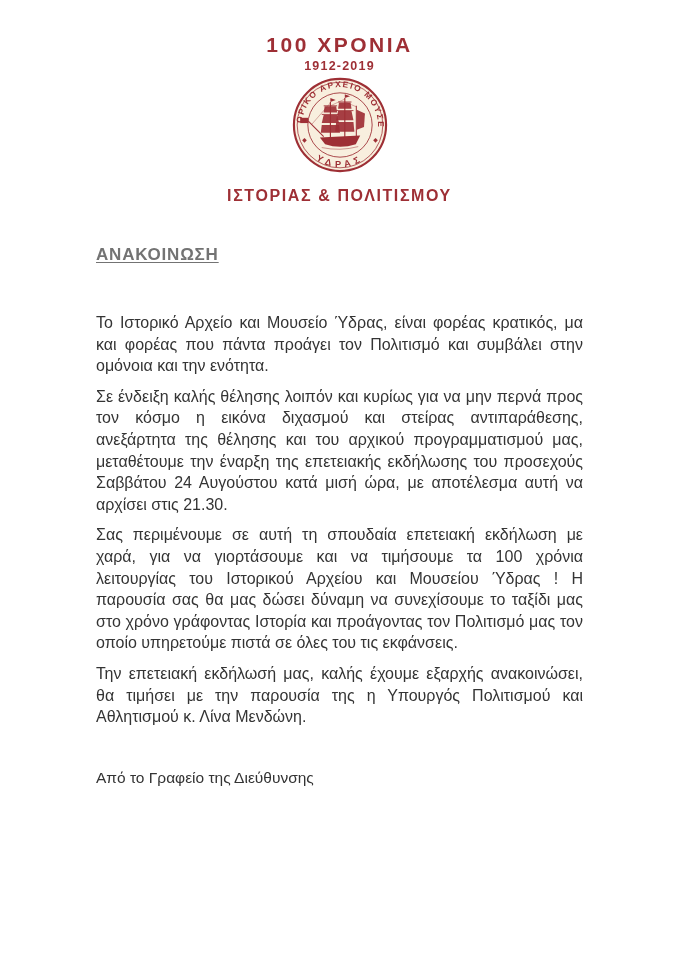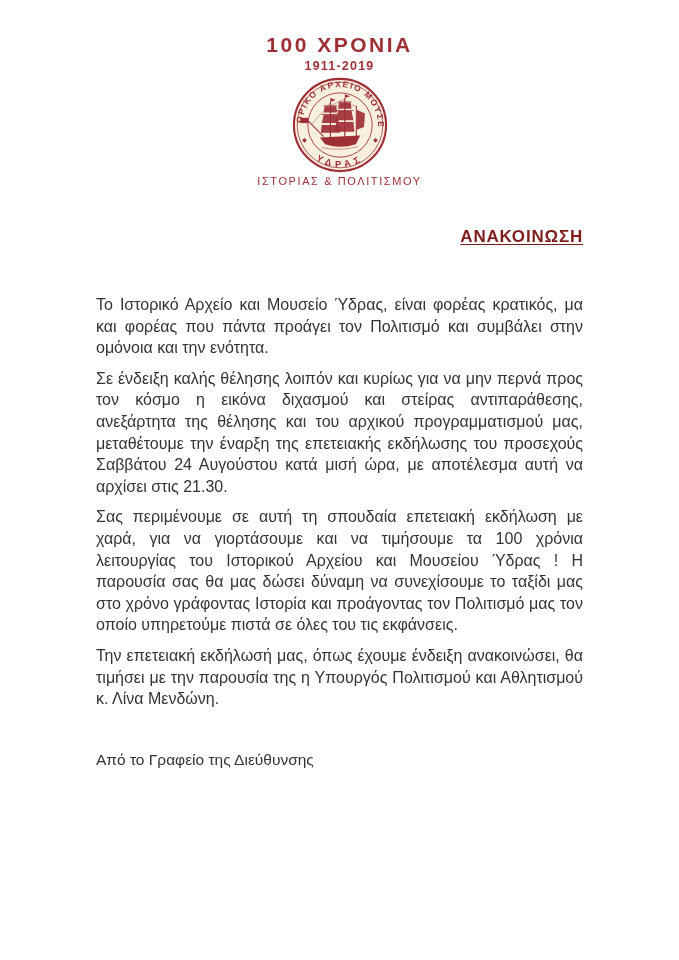--- a/index.html
+++ b/index.html
@@ -27,30 +27,30 @@
   }
   .seal { display: block; width: 96px; height: 96px; margin: 4px auto 2px auto; }
   .seal text {
     font-family: "Liberation Sans", "DejaVu Sans", sans-serif;
     font-weight: bold;
     fill: #9e2f35;
   }
   .seal .ring-top { font-size: 8.8px; letter-spacing: 1.6px; }
   .seal .ring-bottom { font-size: 9.6px; letter-spacing: 4.5px; }
   .seal-caption {
-    color: #9e2f35; font-weight: normal;
-    font-size: 11px; letter-spacing: 1.6px;
-    margin-top: 2px;
+    color: #9e2f35; font-weight: bold;
+    font-size: 16px; letter-spacing: 1.6px;
+    margin-top: 14px;
   }
   .content { width: 487px; margin: 0 auto; }
   .doc-title {
-    text-align: right;
+    text-align: left;
     margin-top: 40px;
     font-size: 17px; font-weight: bold;
-    color: #7f1d1d; letter-spacing: 0.8px;
+    color: #737373; letter-spacing: 0.8px;
   }
   .doc-title span { text-decoration: underline; text-underline-offset: 2px; }
   .body-text { margin-top: 47px; }
   .body-text p {
     font-size: 16px;
     line-height: 21.6px;
     color: #343434;
     text-align: justify;
     text-justify: inter-word;
     margin: 0 0 9px 0;
@@ -62,21 +62,21 @@
     margin-top: 41px;
   }
 </style>
 </head>
 <body>
 
 <div class="page">
 
   <div class="header">
     <div class="centenary-title">100 ΧΡΟΝΙΑ</div>
-    <div class="centenary-years">1911-2019</div>
+    <div class="centenary-years">1912-2019</div>
 
     <svg class="seal" viewBox="0 0 100 100" xmlns="http://www.w3.org/2000/svg">
       <defs>
         <path id="arc-top" d="M 10.5,50 A 39.5,39.5 0 0 1 89.5,50" fill="none"></path>
         <path id="arc-bottom" d="M 6,50 A 44,44 0 0 0 94,50" fill="none"></path>
       </defs>
 
       <circle cx="50" cy="50" r="48" fill="#f8efde" stroke="#9e2f35" stroke-width="2.2"></circle>
       <circle cx="50" cy="50" r="44.6" fill="none" stroke="#9e2f35" stroke-width="0.8"></circle>
       <circle cx="50" cy="50" r="33.5" fill="none" stroke="#9e2f35" stroke-width="0.9"></circle>
@@ -128,19 +128,19 @@
 
   <div class="content">
     <div class="doc-title">
       <span>ΑΝΑΚΟΙΝΩΣΗ</span>
     </div>
 
     <div class="body-text">
       <p>Το Ιστορικό Αρχείο και Μουσείο Ύδρας, είναι φορέας κρατικός, μα και φορέας που πάντα προάγει τον Πολιτισμό και συμβάλει στην ομόνοια και την ενότητα.</p>
       <p>Σε ένδειξη καλής θέλησης λοιπόν και κυρίως για να μην περνά προς τον κόσμο η εικόνα διχασμού και στείρας αντιπαράθεσης, ανεξάρτητα της θέλησης και του αρχικού προγραμματισμού μας, μεταθέτουμε την έναρξη της επετειακής εκδήλωσης του προσεχούς Σαββάτου 24 Αυγούστου κατά μισή ώρα, με αποτέλεσμα αυτή να αρχίσει στις 21.30.</p>
       <p>Σας περιμένουμε σε αυτή τη σπουδαία επετειακή εκδήλωση με χαρά, για να γιορτάσουμε και να τιμήσουμε τα 100 χρόνια λειτουργίας του Ιστορικού Αρχείου και Μουσείου Ύδρας ! Η παρουσία σας θα μας δώσει δύναμη να συνεχίσουμε το ταξίδι μας στο χρόνο γράφοντας Ιστορία και προάγοντας τον Πολιτισμό μας τον οποίο υπηρετούμε πιστά σε όλες του τις εκφάνσεις.</p>
-      <p>Την επετειακή εκδήλωσή μας, όπως έχουμε ένδειξη ανακοινώσει, θα τιμήσει με την παρουσία της η Υπουργός Πολιτισμού και Αθλητισμού κ. Λίνα Μενδώνη.</p>
+      <p>Την επετειακή εκδήλωσή μας, καλής έχουμε εξαρχής ανακοινώσει, θα τιμήσει με την παρουσία της η Υπουργός Πολιτισμού και Αθλητισμού κ. Λίνα Μενδώνη.</p>
     </div>
 
     <div class="closing">Από το Γραφείο της Διεύθυνσης</div>
   </div>
 
 </div>
 
 </body></html>

